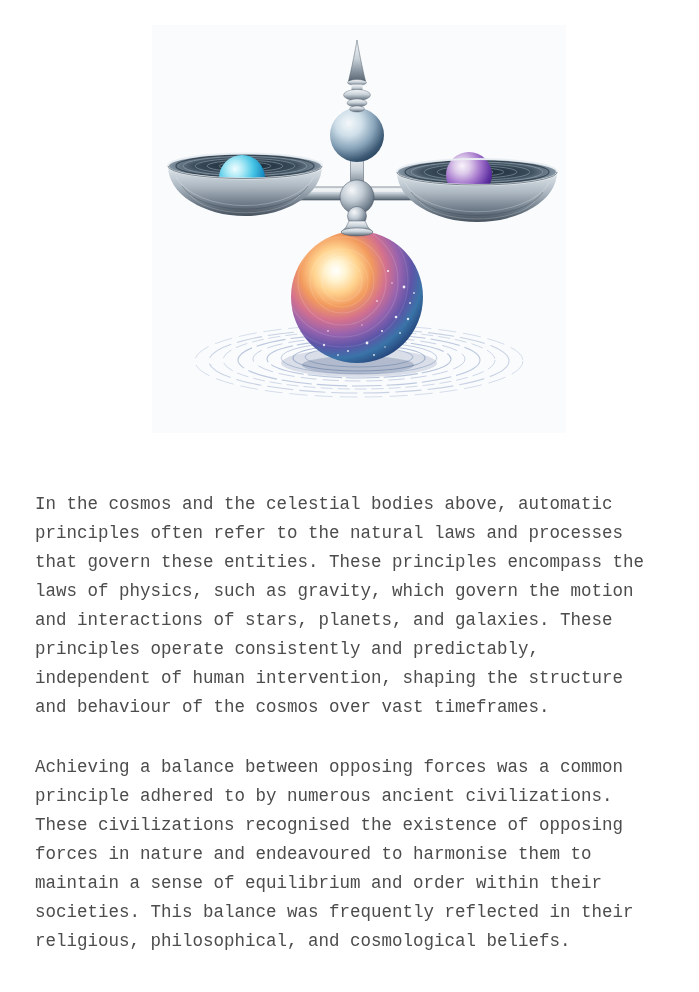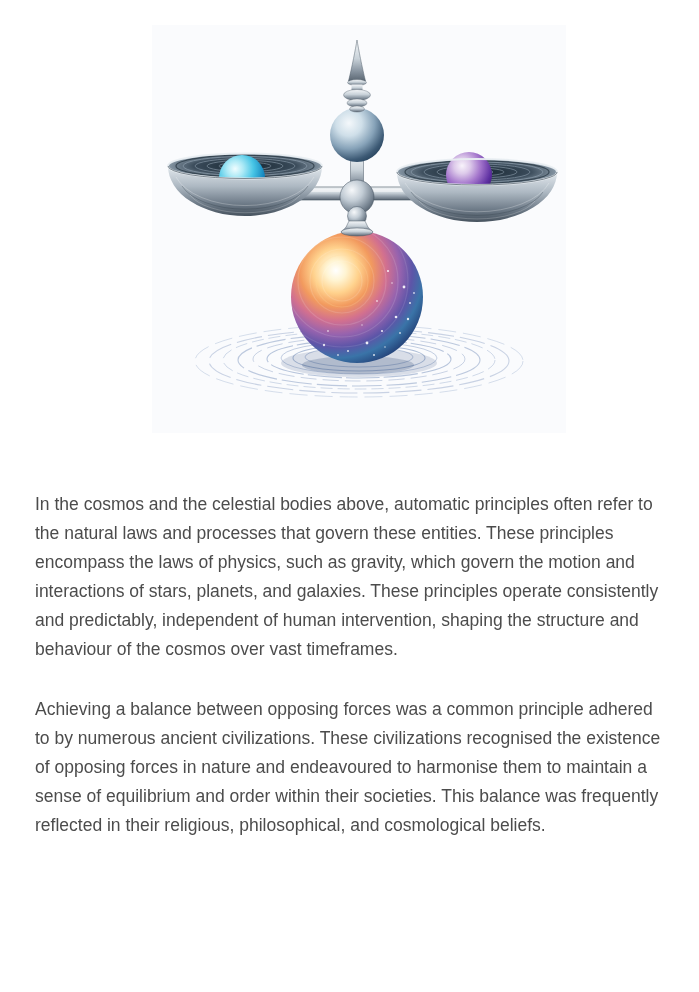--- a/index.html
+++ b/index.html
@@ -17,20 +17,21 @@
     height: 408px;
     background: #fafbfd;
   }
   figure.hero svg { display: block; }
   article.body-text {
     margin: 57px 36px 0 35px;
     width: 628px;
     font-size: 17.5px;
     line-height: 29px;
     color: #4c4c4c;
+    font-family: Liberation Mono, monospace;
   }
   article.body-text p { margin: 0 0 31px 0; }
 </style>
 </head>
 <body>
 
 <main>
 
   <figure class="hero" aria-label="cosmic-balance-scale-illustration">
     <svg width="414" height="408" viewBox="0 0 414 408" xmlns="http://www.w3.org/2000/svg">

